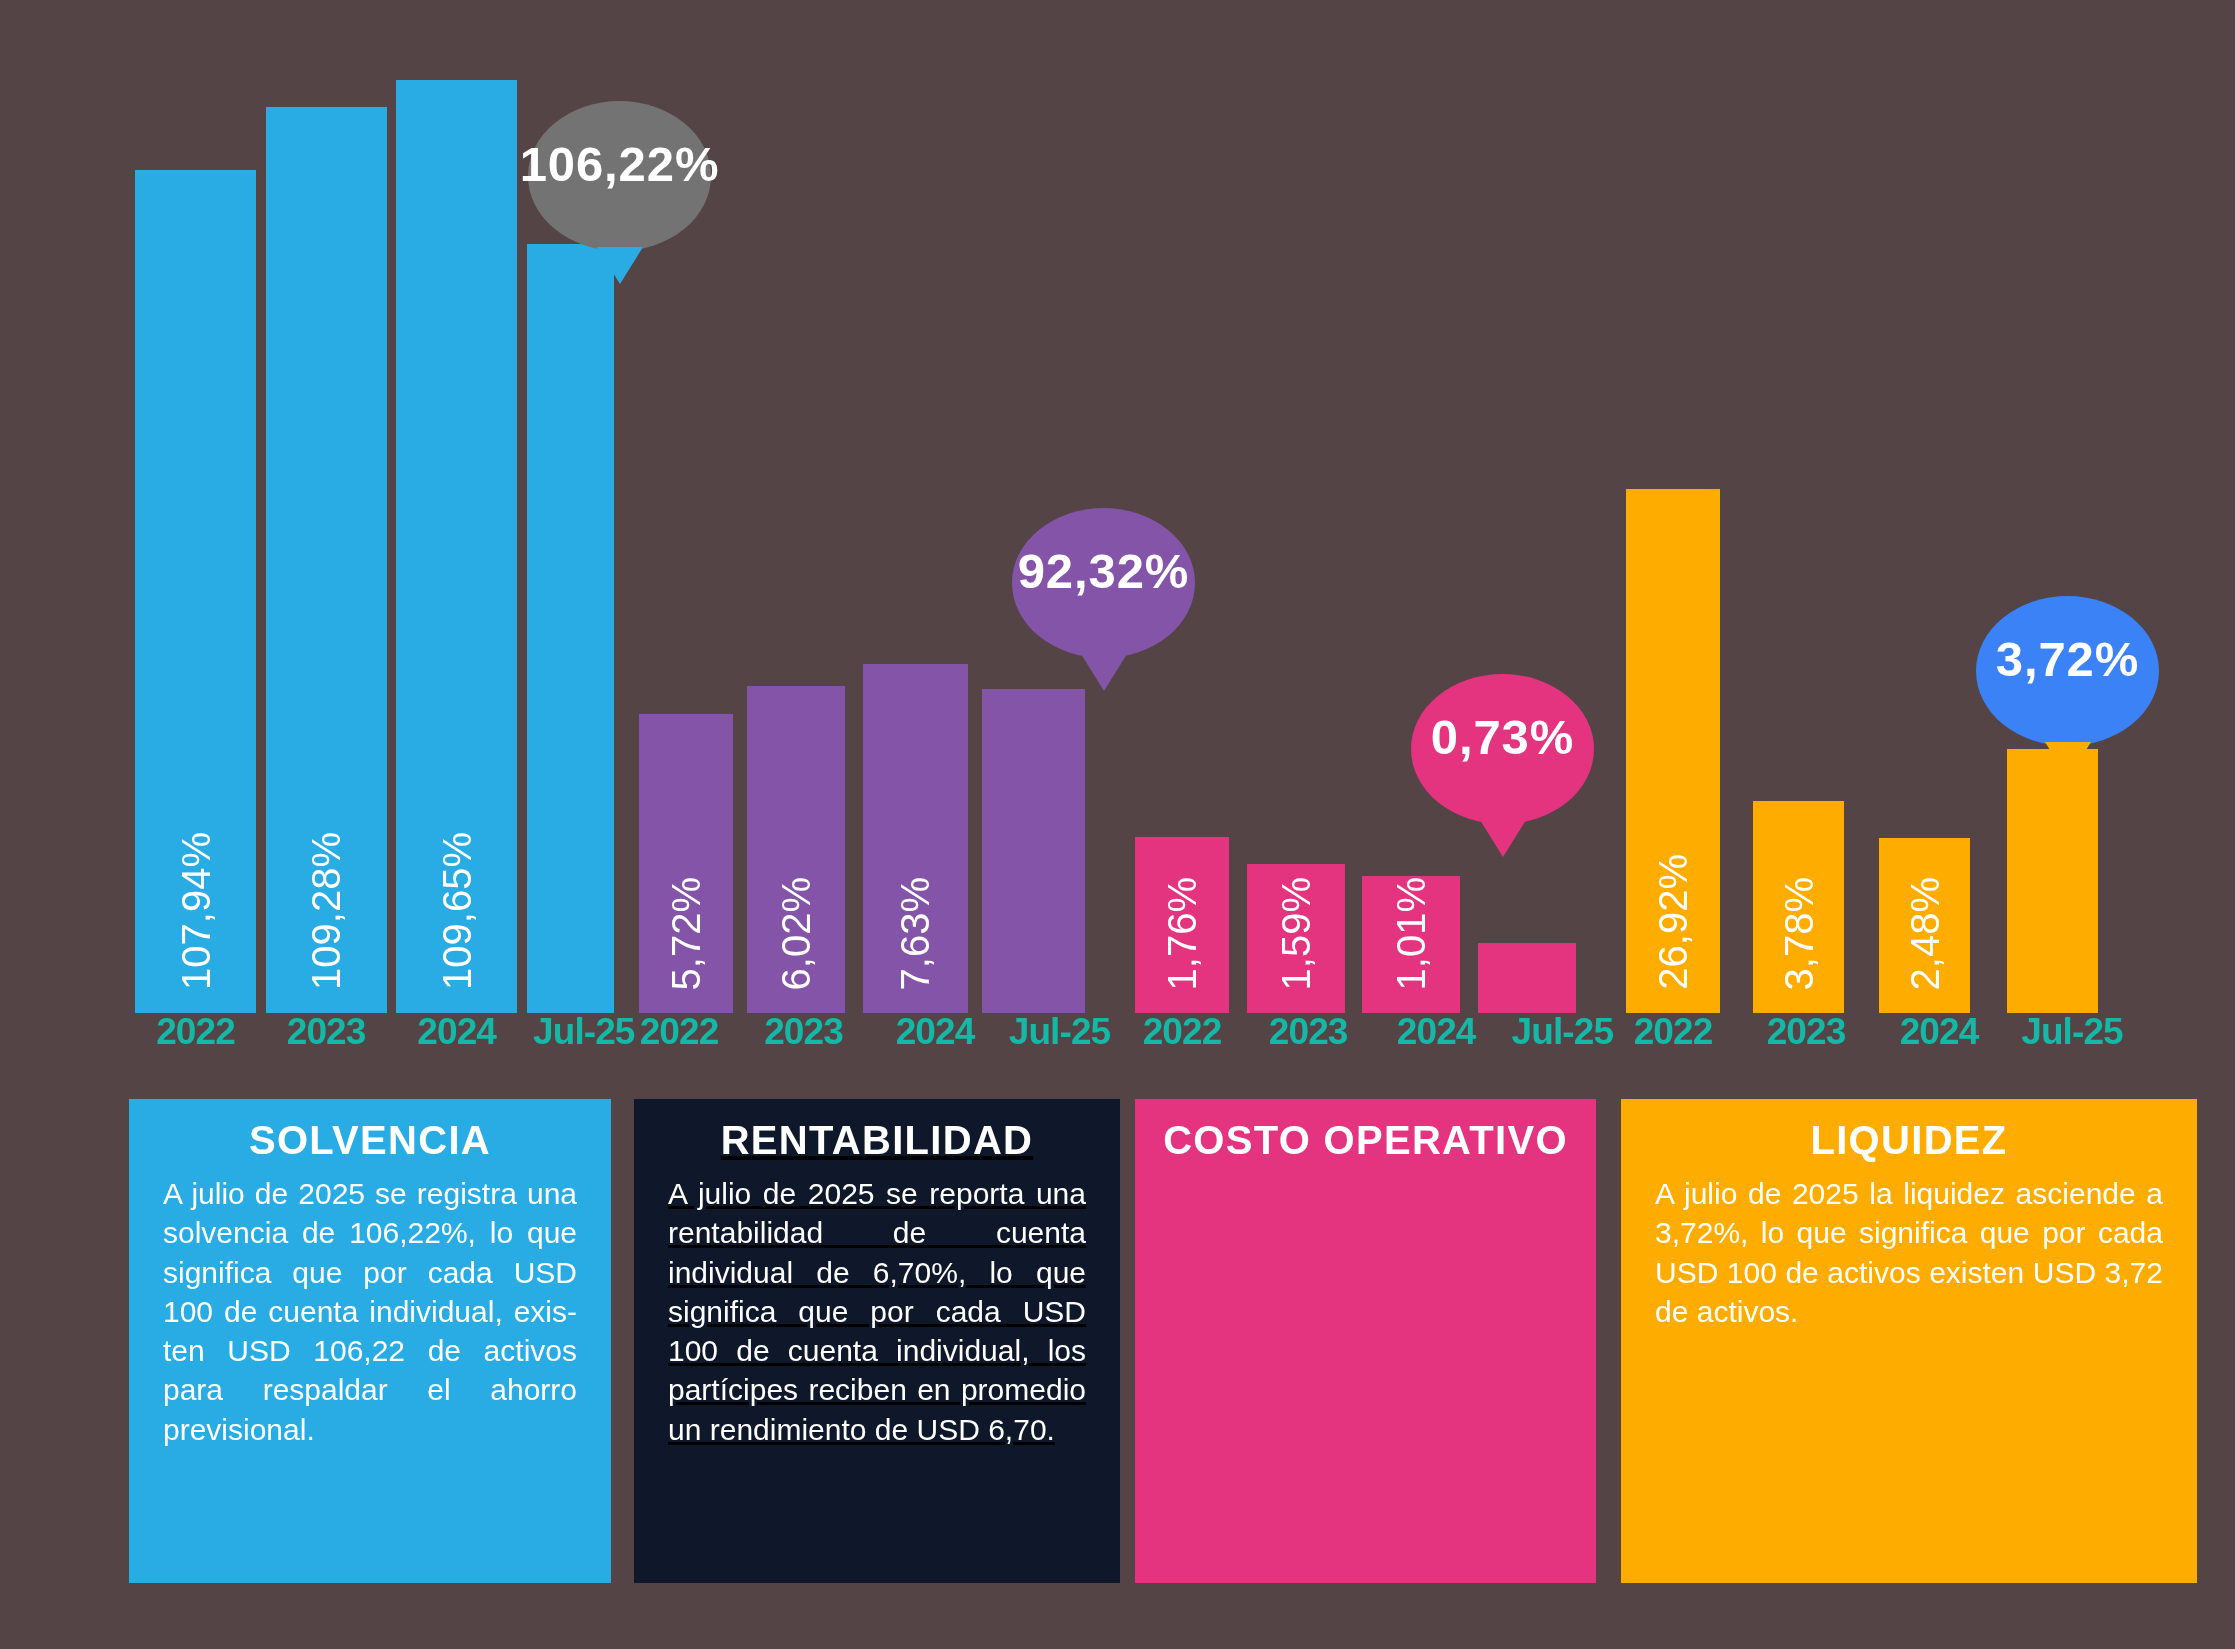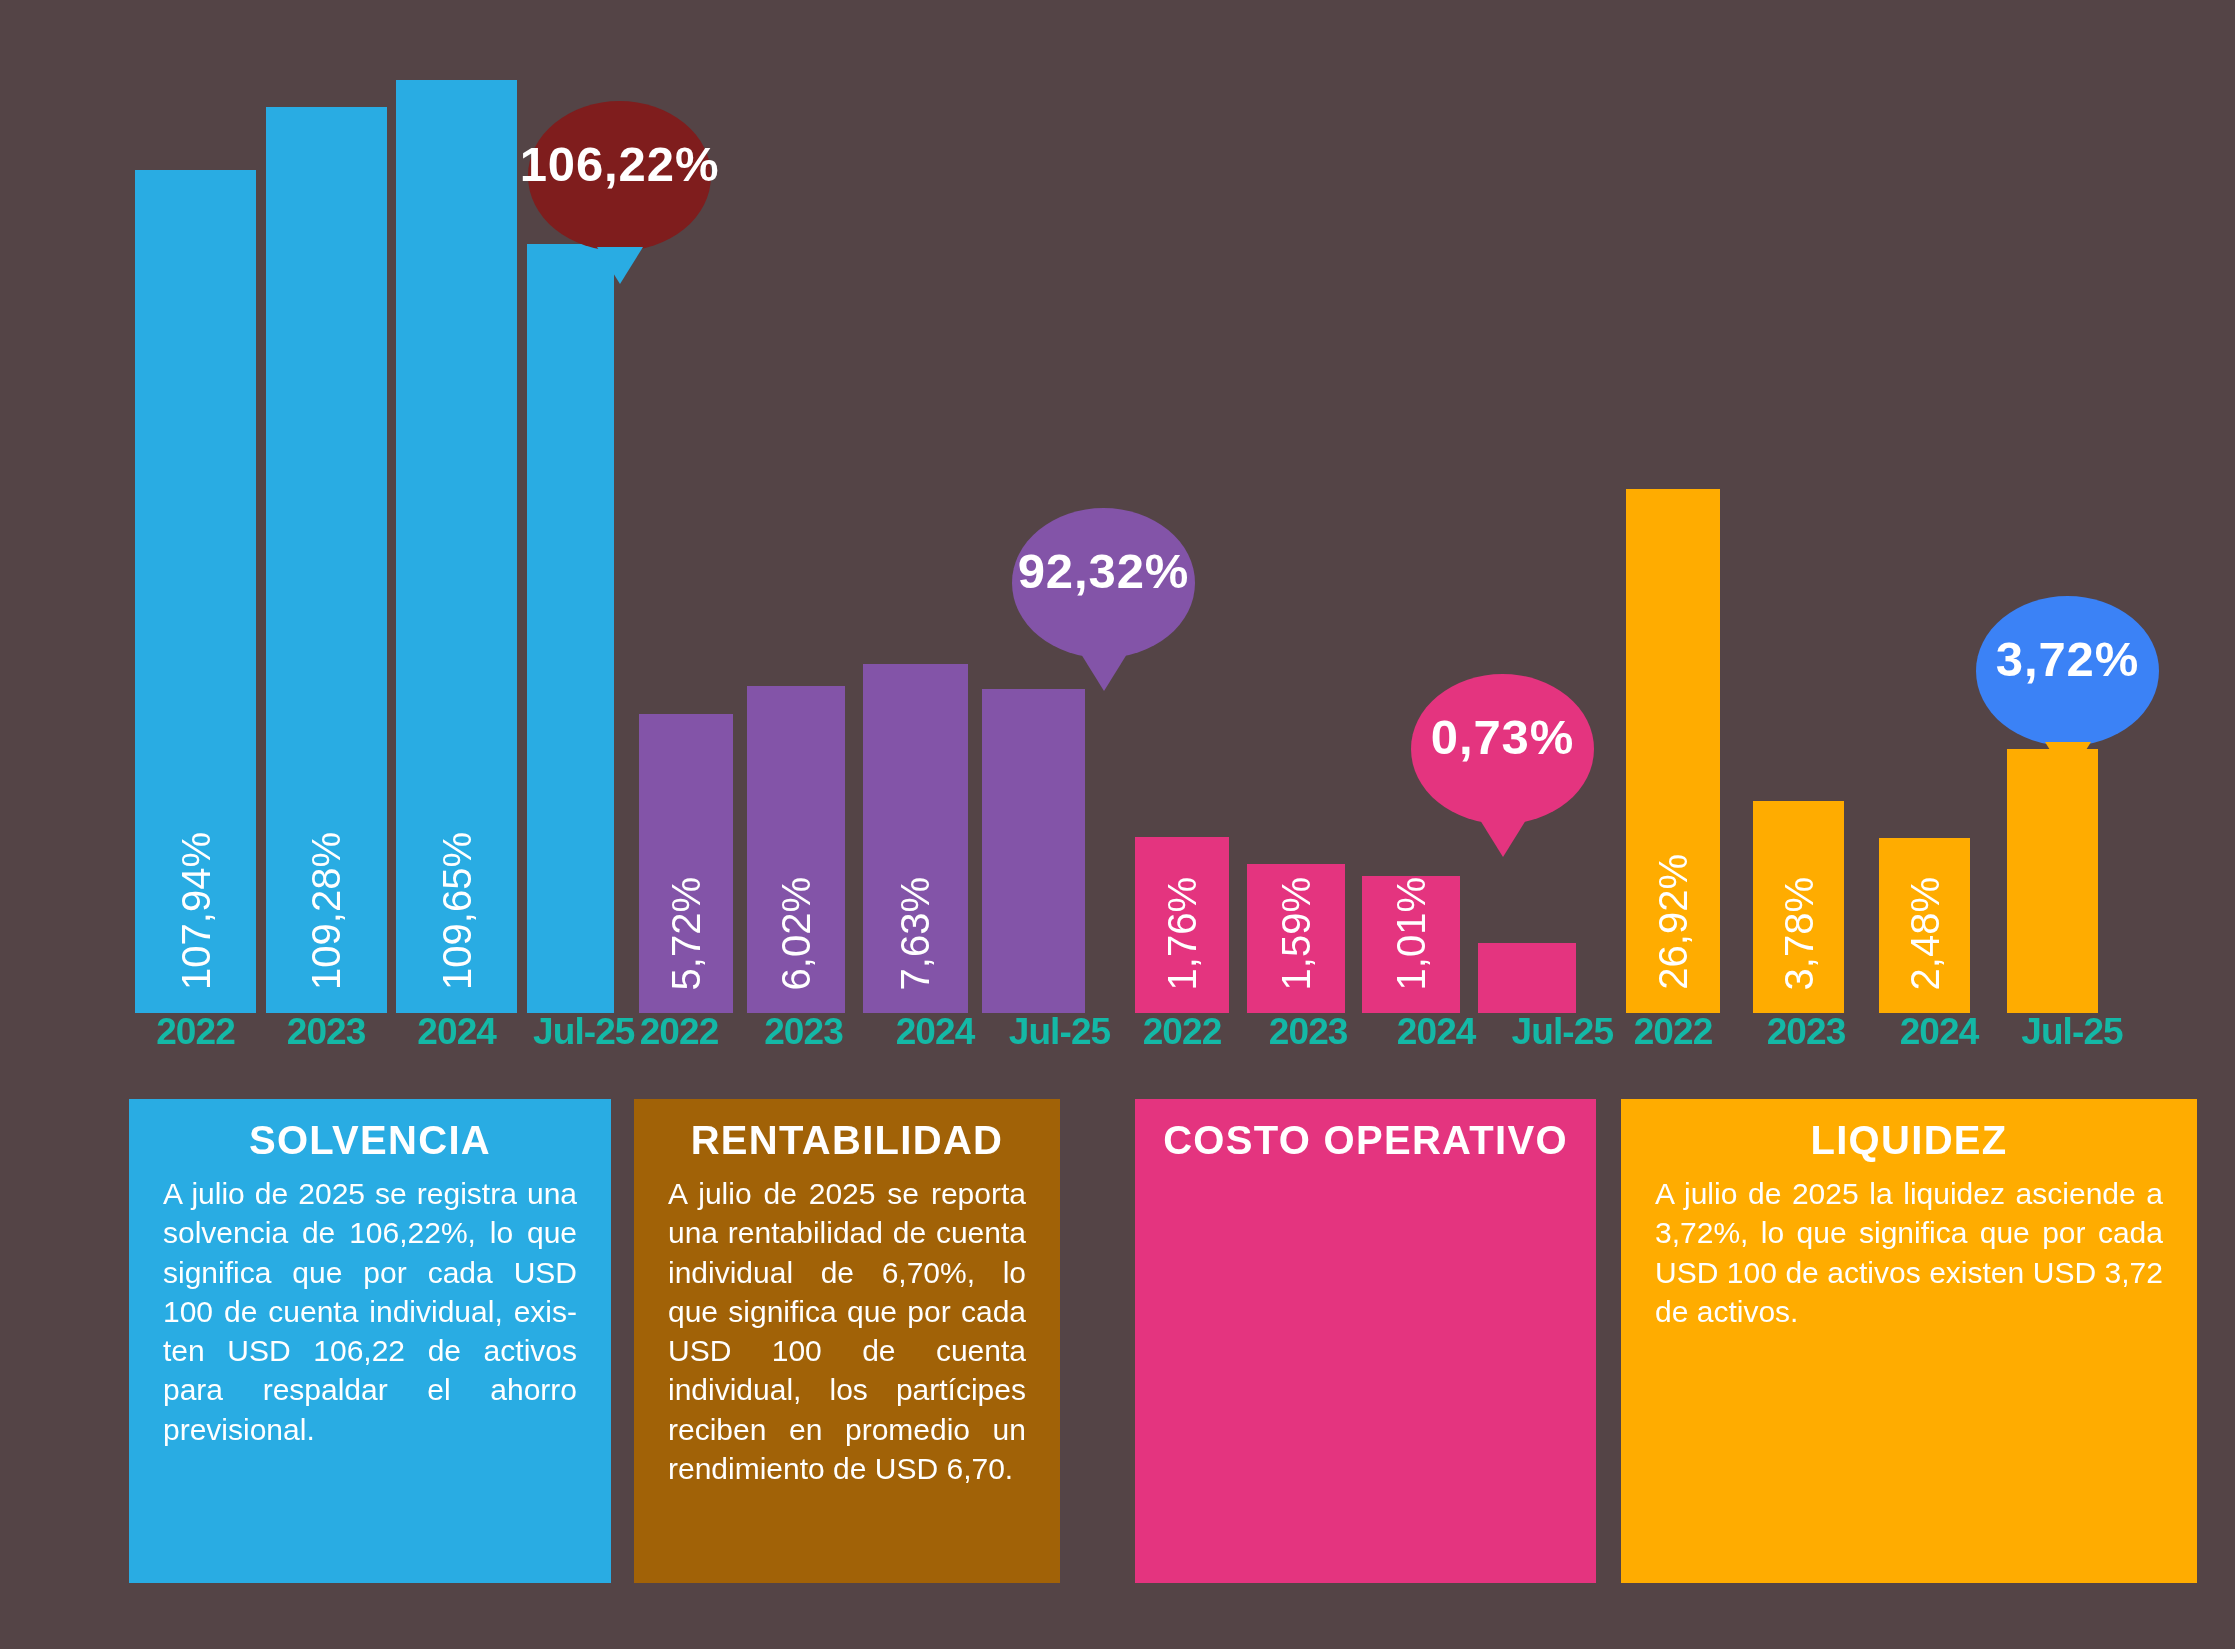--- a/index.html
+++ b/index.html
@@ -177,21 +177,21 @@
     <div class="bar-wrap" style="width:91px;margin-right:37px;">
       <div class="bar" style="width:91px;height:175px;background:#ffac00;">
         <div class="vlabel">2,48%</div>
       </div>
     </div>
     <div class="bar-wrap" style="width:91px;">
       <div class="bar" style="width:91px;height:264px;background:#ffac00;"></div>
     </div>
   </div>
 
-  <div class="bubble" style="left:528px;top:101px;width:183px;height:150px;background:#7f1d1d;">
+  <div class="bubble" style="left:528px;top:101px;width:183px;height:150px;background:#737373;">
     <span>106,22%</span>
     <div class="tail" style="border-top:37px solid #29ace3;"></div>
   </div>
 
   <div class="bubble" style="left:1012px;top:508px;width:183px;height:150px;background:#8354a8;">
     <span>92,32%</span>
     <div class="tail" style="border-top:37px solid #8354a8;"></div>
   </div>
 
   <div class="bubble" style="left:1411px;top:674px;width:183px;height:150px;background:#e4347f;text-align:right;">
@@ -230,21 +230,21 @@
     <div class="axis-lab" style="width:114px;margin-right:19px;">2023</div>
     <div class="axis-lab" style="width:114px;margin-right:19px;">2024</div>
     <div class="axis-lab" style="width:114px;">Jul-25</div>
   </div>
 
   <div class="panel" style="left:129px;width:482px;background:#29ace3;">
     <h2>SOLVENCIA</h2>
     <p>A julio de 2025 se registra una solvencia de 106,22%, lo que significa que por cada USD 100 de cuenta individual, exis­ten USD 106,22 de acti­vos para respaldar el ahorro previsional.</p>
   </div>
 
-  <div class="panel" style="left:634px;width:426px;background:#a16207;">
+  <div class="panel" style="left:634px;width:486px;background:#0f172a;text-decoration:underline;">
     <h2>RENTABILIDAD</h2>
     <p>A julio de 2025 se reporta una rentabilidad de cuenta individual de 6,70%, lo que significa que por cada USD 100 de cuenta individual, los partícipes reciben en promedio un rendimien­to de USD  6,70.</p>
   </div>
 
   <div class="panel" style="left:1135px;width:461px;background:#e4347f;">
     <h2>COSTO OPERATIVO</h2>
   </div>
 
   <div class="panel" style="left:1621px;width:576px;background:#ffac00;">
     <h2>LIQUIDEZ</h2>

